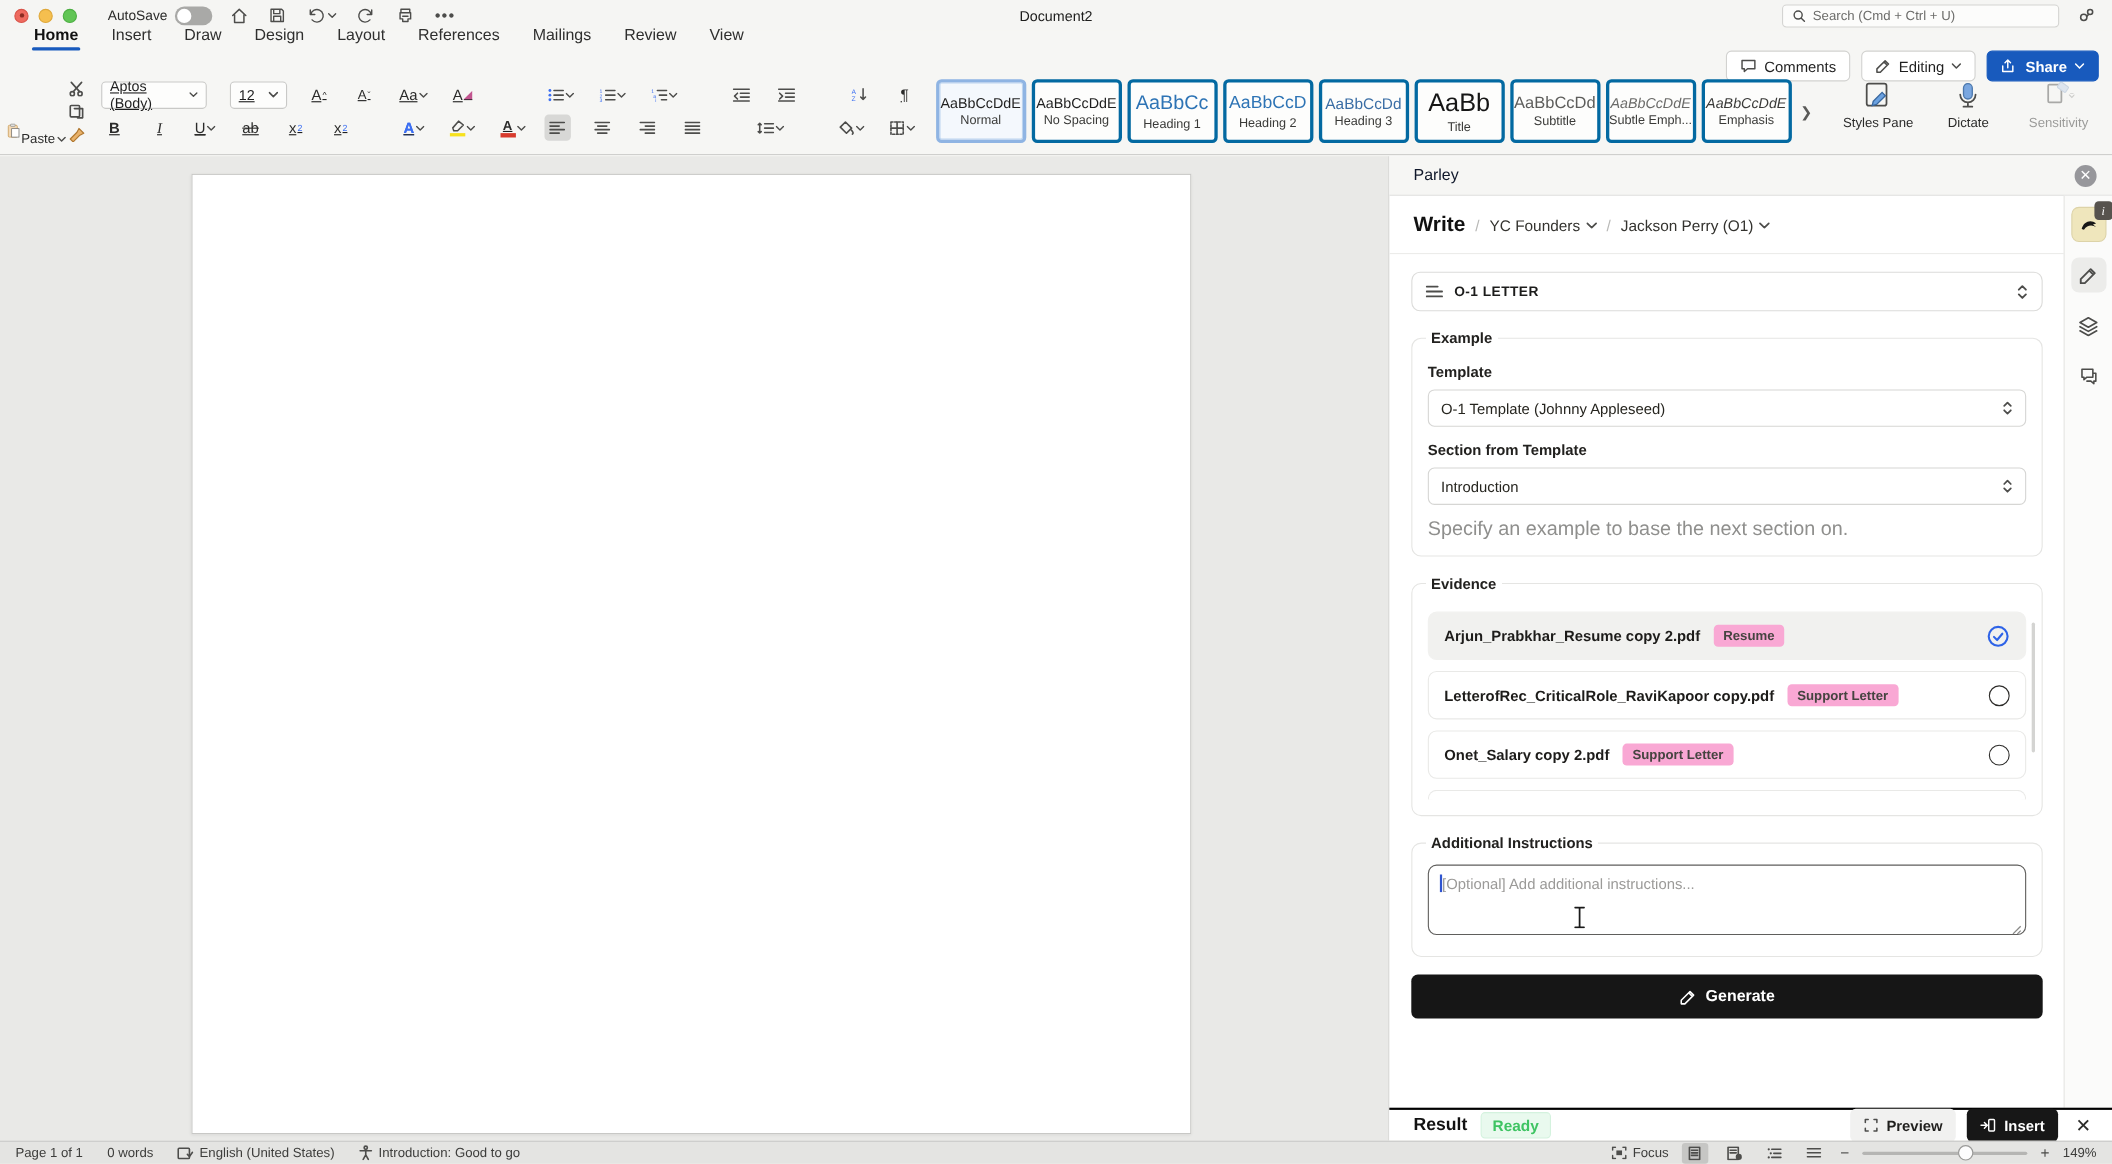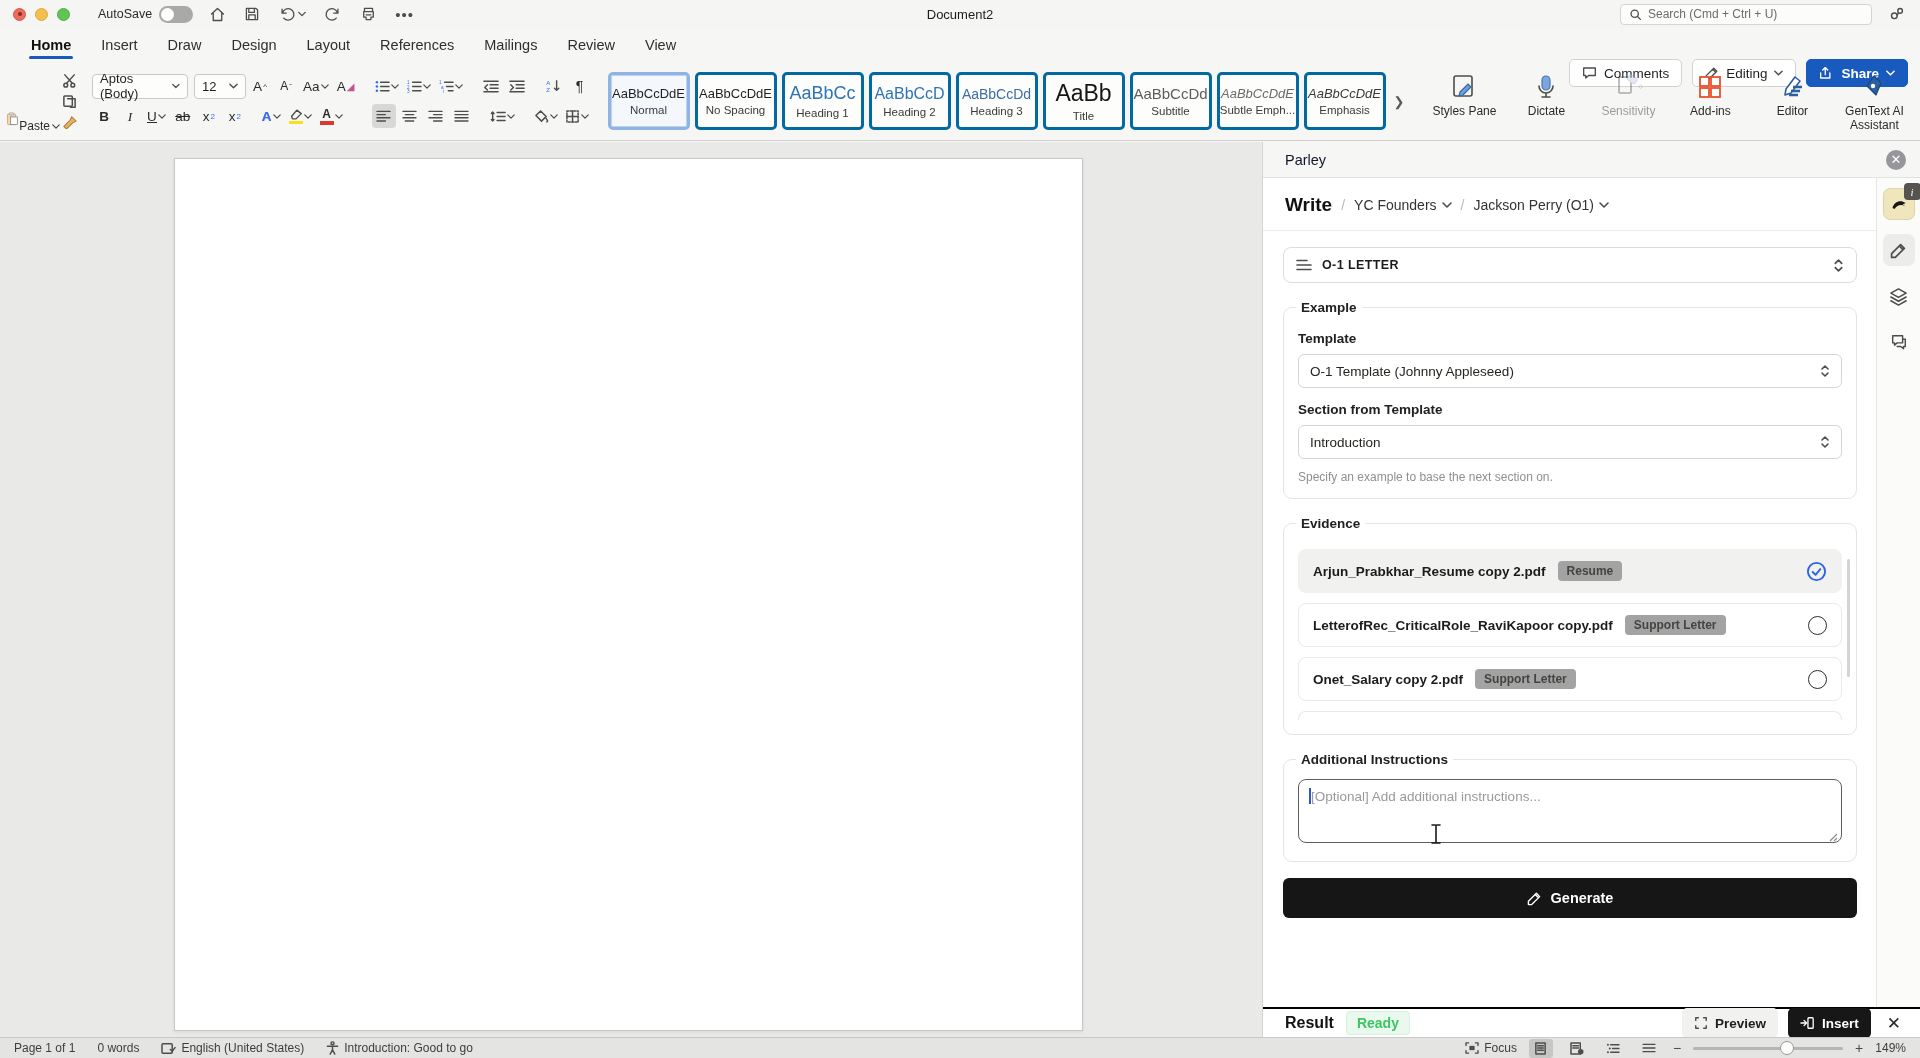--- a/index.html
+++ b/index.html
@@ -23,42 +23,42 @@
   .toggle::after { content:""; position:absolute; left:2px; top:2px; width:13px; height:13px; border-radius:50%; background:#fff; }
   .tb-btn { display:flex; align-items:center; gap:2px; padding:2px; border-radius:4px; }
   .tb-title { position:absolute; left:0; right:0; top:0; height:28px; display:flex;
     align-items:center; justify-content:center; font-size:13px; color:#1d1d1c; pointer-events:none; }
   .tb-right { position:absolute; right:0; top:0; height:28px; display:flex; align-items:center; gap:16px; padding-right:14px; }
   .searchbox { width:252px; height:21px; border:1px solid #d4d4d2; border-radius:4px;
     background:#fcfcfb; display:flex; align-items:center; gap:6px; padding:0 8px; }
   .searchbox span { font-size:12px; color:#6c6c6a; }
 
   
-  .tabsrow { position:absolute; top:28px; left:0; width:1920px; height:34px; display:flex; align-items:flex-start; }
+  .tabsrow { position:absolute; top:15px; left:0; width:1920px; height:34px; display:flex; align-items:flex-start; }
   .tabs { display:flex; align-items:flex-end; height:100%; padding-left:16px; gap:0; }
   .tab { font-size:14.5px; color:#2f2f2e; padding:7px 15px 9px; position:relative; cursor:default; }
   .tab.active { font-weight:bold; color:#111; }
   .tab.active::after { content:""; position:absolute; left:13px; right:13px; bottom:3px; height:3px;
     border-radius:2px; background:#185abd; }
   .tabsrow-right { position:absolute; right:12px; top:31px; display:flex; gap:10px; align-items:center; }
   .pill { height:28px; border-radius:5px; display:flex; align-items:center; gap:7px;
     padding:0 12px; font-size:13.5px; background:#fff; border:1px solid #d2d2d0; color:#1f1f1f; }
   .pill.share { background:#185abd; border-color:#185abd; color:#fff; font-weight:bold; }
 
   
   .ribbon { position:absolute; top:62px; left:0; width:1920px; height:79px;
     border-bottom:1px solid #cfcfcd; display:flex; align-items:center; padding:0 6px; }
   .rgroup { display:flex; align-items:center; height:66px; }
   .rsep { width:1px; height:58px; background:#dddddb; margin:0 7px; }
   .paste { display:flex; align-items:flex-end; justify-content:center;
     width:54px; height:64px; border-radius:5px; }
   .paste .lbl { font-size:12px; color:#2b2b2a; margin-top:3px; display:flex; gap:2px; align-items:center;}
   .clipcol { display:flex; flex-direction:column; gap:6px; margin-left:2px; }
   .stack2 { display:flex; flex-direction:column; justify-content:center; gap:6px; }
-  .rrow { display:flex; align-items:center; gap:2px; }
+  .rrow { display:flex; align-items:center; gap:17px;text-decoration:underline; }
   .combo { border:1px solid #c9c9c7; background:#fdfdfc; border-radius:4px; height:25px;
     display:flex; align-items:center; justify-content:space-between; padding:0 7px; font-size:13px; gap:8px; }
   .sbtn { min-width:24px; height:24px; border-radius:4px; display:flex; align-items:center;
     justify-content:center; font-size:13.5px; color:#2b2b2a; padding:0 3px; gap:1px; }
   .sbtn.active { background:#d8d8d6; }
   .glyphB{font-weight:bold;} .glyphI{font-style:italic; font-family:"Liberation Serif",serif;}
   .glyphU{text-decoration:underline;} .glyphS{text-decoration:line-through;}
   .fx { color:#3c6ff2; font-weight:bold; text-shadow:0 0 .5px #3c6ff2; }
   .colorbar { display:flex; flex-direction:column; align-items:center; line-height:1; }
   .colorbar .bar { width:14px; height:3.5px; margin-top:1px; }
@@ -117,28 +117,28 @@
   .pad { padding:0 20px; }
   .letterbox { margin-top:16px; height:36px; border:1px solid #dcdcda; border-radius:8px;
     display:flex; align-items:center; gap:10px; padding:0 12px; }
   .letterbox .lname { font-size:12.5px; font-weight:bold; letter-spacing:.4px; color:#1c1c1b; flex:1; }
 
   fieldset.card { margin-top:17px; border:1px solid #e5e5e3; border-radius:9px; padding:8px 14px 14px; }
   fieldset.card legend { font-size:13.5px; font-weight:bold; color:#22211f; padding:0 5px; margin-left:-2px; }
   .flabel { font-size:13.5px; font-weight:bold; color:#22211f; margin:8px 0 8px; }
   .select { height:34px; border:1px solid #d6d6d4; border-radius:6px; background:#fff;
     display:flex; align-items:center; justify-content:space-between; padding:0 11px; font-size:13.5px; color:#26251f; }
-  .help { font-size:12px; color:#8f8f8d; margin-top:11px; }
+  .help { font-size:18px; color:#8f8f8d; margin-top:11px; }
 
   .evlist { position:relative; }
   .evrow { height:44px; border-radius:8px; display:flex; align-items:center; gap:12px;
     padding:0 14px; margin-top:10px; border:1px solid #e9e9e7; background:#fff; }
   .evrow.sel { background:#f1f1ef; border-color:#f1f1ef; }
   .evname { font-size:13.5px; font-weight:bold; color:#1d1c1a; white-space:nowrap; }
-  .evtag { background:#a3a3a3; border-radius:4px; padding:3px 9px; font-size:12px; font-weight:bold; color:#454440; }
+  .evtag { background:#f9a8d4; border-radius:4px; padding:3px 9px; font-size:12px; font-weight:bold; color:#454440; }
   .evcheck { margin-left:auto; }
   .circ { width:19px; height:19px; border-radius:50%; border:1.8px solid #2d2c2a; }
   .evsliver { height:9px; border:1px solid #e9e9e7; border-bottom:none; border-radius:8px 8px 0 0; margin-top:10px; }
   .evscroll { position:absolute; right:-8px; top:10px; width:3px; height:118px; border-radius:2px; background:#d4d4d2; }
 
   .tawrap { position:relative; margin-top:4px; }
   textarea.instr { width:100%; height:64px; border:1.6px solid #5f5e5c; border-radius:8px;
     padding:9px 12px; font-size:13.5px; font-family:"Liberation Sans",sans-serif; resize:none;
     color:#1f1f1f; outline:none; background:#fff; }
   textarea.instr::placeholder { color:#9b9a98; }

